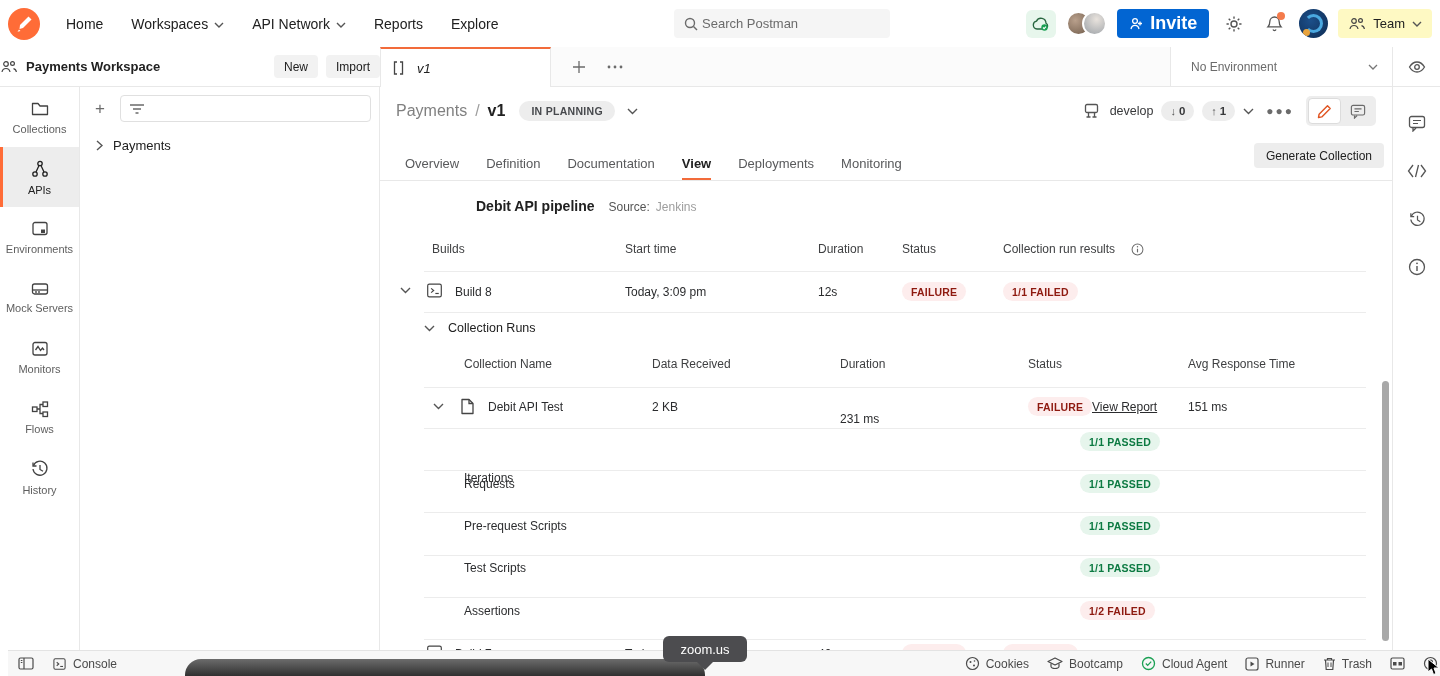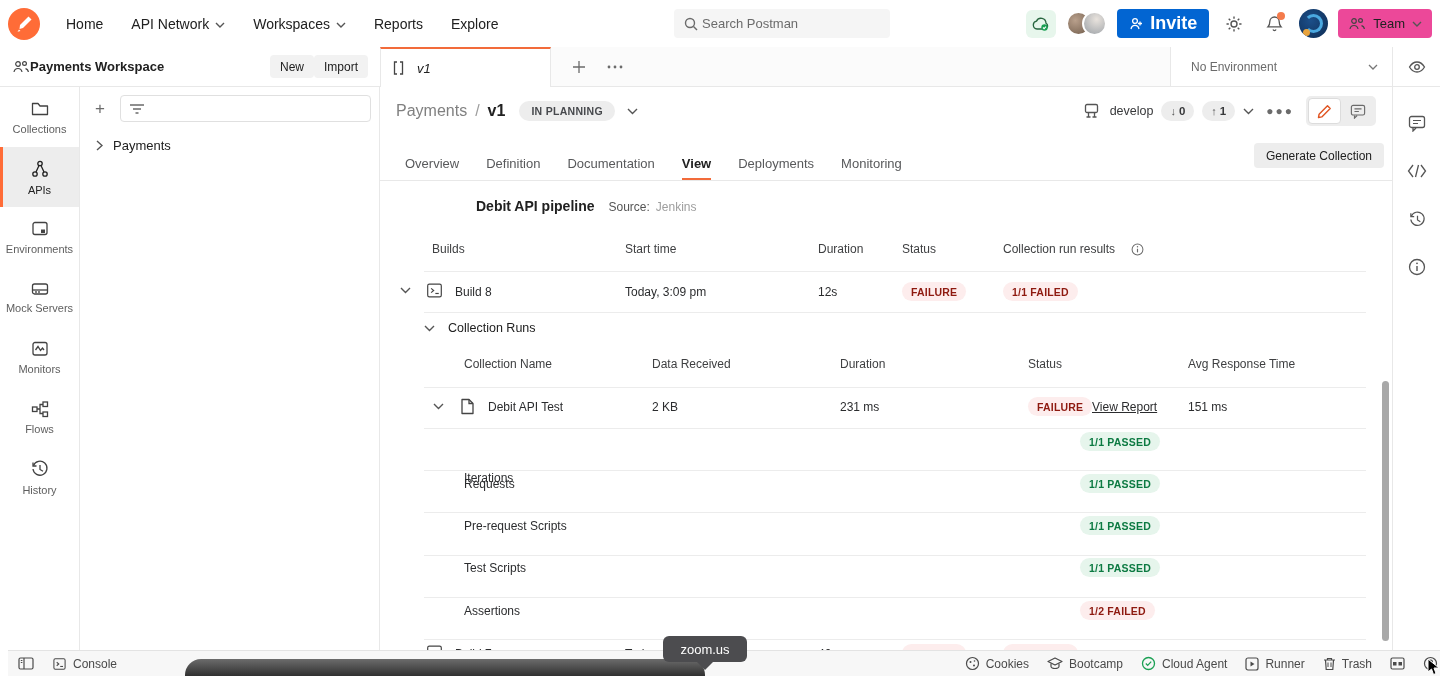--- a/index.html
+++ b/index.html
@@ -17,25 +17,25 @@
   #avatars { display:flex; }
   .avatar { width:25px; height:25px; border-radius:50%; border:2px solid #fff; }
   .avatar.a1 { background:radial-gradient(circle at 35% 35%, #b9a08c, #6e5a49); }
   .avatar.a2 { background:radial-gradient(circle at 60% 30%, #e9e3dd, #9aa0a6); margin-left:-9px; }
   #invite-btn { background:#0265d2; color:#fff; border:none; border-radius:4px; height:29px; padding:0 12px; display:flex; align-items:center; gap:7px; font-size:18px; font-weight:600; cursor:pointer; }
   .icon-btn { width:30px; height:30px; display:flex; align-items:center; justify-content:center; position:relative; cursor:pointer; }
   #notif-dot { position:absolute; top:3px; right:4px; width:8px; height:8px; border-radius:50%; background:#f47b4c; }
   #profile-avatar { width:29px; height:29px; border-radius:50%; background:radial-gradient(circle at 40% 40%, #1c4f8a, #0d2b52); position:relative; overflow:hidden; cursor:pointer; }
   #profile-avatar .swirl { position:absolute; left:5px; top:5px; width:19px; height:19px; border-radius:50%; border:3px solid #4aa8e0; border-left-color:transparent; }
   #profile-avatar .dot { position:absolute; left:4px; bottom:2px; width:7px; height:7px; border-radius:50%; background:#e8a33d; }
-  #team-btn { background:#ec4899; border-radius:4px; height:29px; display:flex; align-items:center; gap:7px; padding:0 10px; font-size:13px; color:#212121; cursor:pointer; }
+  #team-btn { background:#fef9c3; border-radius:4px; height:29px; display:flex; align-items:center; gap:7px; padding:0 10px; font-size:13px; color:#212121; cursor:pointer; }
 
   
   #second-row { position:absolute; left:0; top:47px; width:1440px; height:40px; border-bottom:1px solid #e8e8e8; display:flex; }
-  #workspace-bar { width:380px; height:100%; display:flex; align-items:center; padding:0 12px; background:#fff; }
+  #workspace-bar { width:380px; height:100%; display:flex; align-items:center; padding:0 0; gap:8px; background:#fff; }
   #workspace-title { font-size:13px; font-weight:600; color:#212121; flex:1 1 auto; white-space:nowrap; overflow:hidden; cursor:pointer; }
   .ws-btn { background:#f2f2f2; border:none; border-radius:4px; height:23px; padding:0 10px; font-size:12px; color:#212121; cursor:pointer; font-family:inherit; }
   #tabstrip { width:790px; height:100%; background:#fbfbfb; display:flex; align-items:stretch; position:relative; }
   #active-tab { width:171px; background:#fff; border-top:2px solid #f26b3a; border-right:1px solid #e8e8e8; border-left:1px solid #e8e8e8; margin-bottom:-1px; display:flex; align-items:center; gap:8px; padding:0 12px; cursor:pointer; }
   #active-tab .tab-label { font-size:13px; font-style:italic; color:#212121; }
   .strip-btn { width:28px; height:100%; display:flex; align-items:center; justify-content:center; color:#6b6b6b; cursor:pointer; font-size:16px; }
   #env-bar { width:222px; height:100%; border-left:1px solid #e8e8e8; background:#fff; display:flex; align-items:center; justify-content:space-between; padding:0 14px 0 20px; }
   #env-name { font-size:12px; color:#6b6b6b; cursor:pointer; }
   #eye-cell { width:48px; height:100%; border-left:1px solid #e8e8e8; display:flex; align-items:center; justify-content:center; }
 
@@ -121,27 +121,27 @@
 <div id="topnav">
   <svg id="logo" viewBox="0 0 32 32">
       <circle cx="16" cy="16" r="16" fill="#ff6c37"></circle>
       <path d="M20.5 8.5l3 3-8.5 8.5-3.5 1 .5-4z" fill="#fff"></path>
       <path d="M11 21.5l1.5 1.5-3 .8z" fill="#fff"></path>
     </svg>
   <div class="nav-item">
       <span>Home</span>
     </div>
   <div class="nav-item">
-      <span>API Network</span>
+      <span>Workspaces</span>
       <svg class="chev" width="10" height="6" viewBox="0 0 10 6">
         <path d="M1 1l4 4 4-4" stroke="#555" fill="none" stroke-width="1.4"></path>
       </svg>
     </div>
   <div class="nav-item">
-      <span>Workspaces</span>
+      <span>API Network</span>
       <svg class="chev" width="10" height="6" viewBox="0 0 10 6">
         <path d="M1 1l4 4 4-4" stroke="#555" fill="none" stroke-width="1.4"></path>
       </svg>
     </div>
   <div class="nav-item">
       <span>Reports</span>
     </div>
   <div class="nav-item">
       <span>Explore</span>
     </div>
@@ -470,21 +470,21 @@
   <div>
     <svg class="chev-cell" style="left:53px; top:316px;" width="11" height="7" viewBox="0 0 11 7">
         <path d="M1 1l4.5 4.5L10 1" stroke="#555" fill="none" stroke-width="1.4"></path>
       </svg>
     <svg class="row-icon" style="left:80px; top:311px;" width="15" height="17" viewBox="0 0 15 17">
         <path d="M2 1.5h7l4 4v10H2z" stroke="#444" fill="none" stroke-width="1.3" stroke-linejoin="round"></path>
         <path d="M9 1.5v4h4" stroke="#444" fill="none" stroke-width="1.3"></path>
       </svg>
     <span class="colcell cell" style="left:108px; top:313px;">Debit API Test</span>
     <span class="colcell cell" style="left:272px; top:313px;">2 KB</span>
-    <span class="colcell cell" style="left:460px; top:313px;">231 ms</span>
+    <span class="colcell cell" style="left:460px; top:325px;">231 ms</span>
     <span class="badge fail" style="position:absolute; left:648px; top:310px;">FAILURE</span>
     <span id="view-report" style="left:712px; top:313px;">View Report</span>
     <span class="colcell cell" style="left:808px; top:313px;">151 ms</span>
   </div>
   <div class="hline" style="top:341px;"></div>
 
   <div>
     <span class="colcell cell" style="left:84px; top:348px;margin-top:36px;">Iterations</span>
     <span class="badge pass" style="position:absolute; left:700px; top:345px;">1/1 PASSED</span>
   </div>

